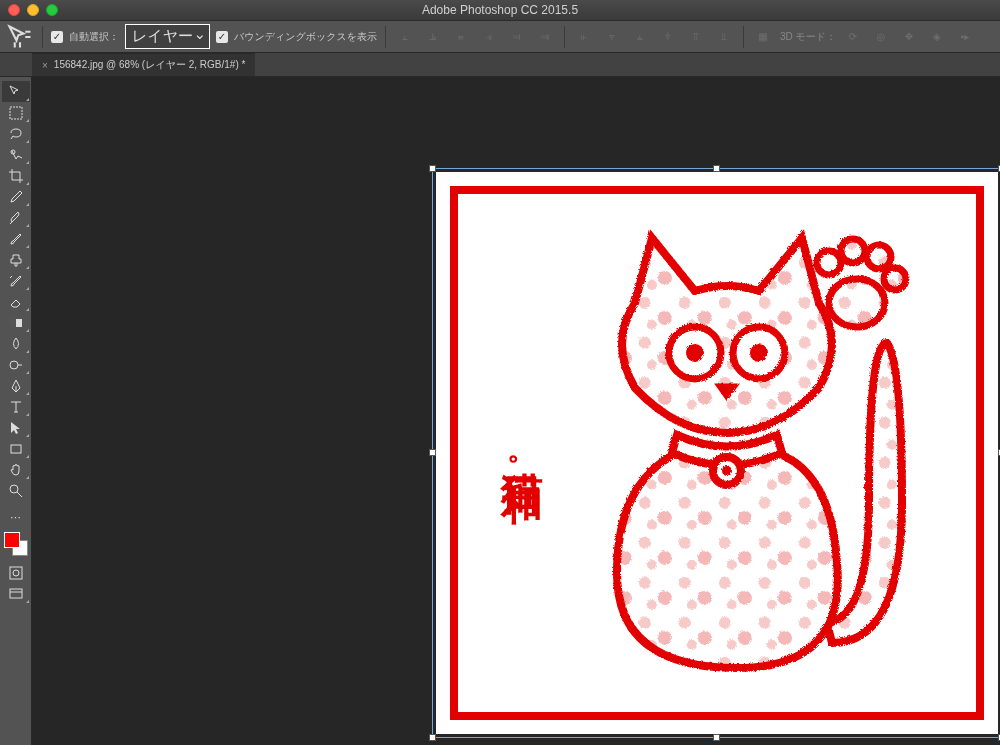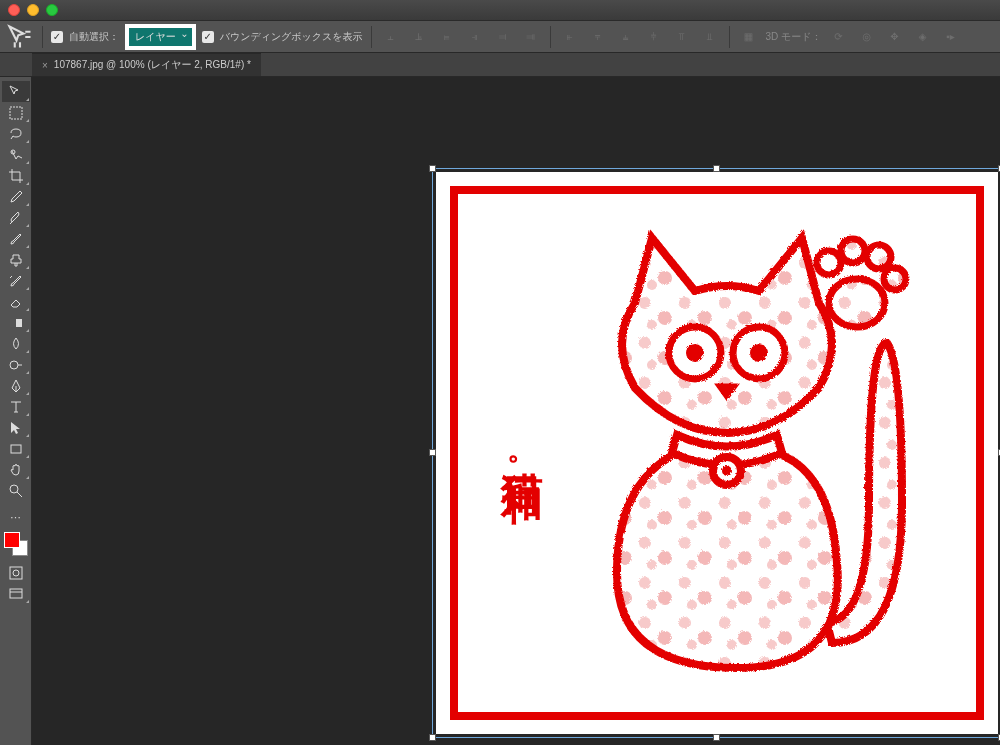--- a/index.html
+++ b/index.html
@@ -47,22 +47,22 @@
     display: flex; align-items: center; justify-content: center;
     color: #ddd;
   }
   .sep { width: 1px; height: 22px; background: #3a3a3a; margin: 0 2px; }
   .chk {
     width: 12px; height: 12px; background: #e8e8e8;
     display: inline-flex; align-items: center; justify-content: center;
     font-size: 10px; color: #333; border-radius: 2px;
   }
   .sel {
-    background: #0f766e; border: 4px solid #ffffff;
-    padding: 2px 16px 2px 6px; font-size: 10px; position: relative;
+    background: #404040; border: 1px solid #ffffff;
+    padding: 2px 16px 2px 6px; font-size: 15px; position: relative;
     color: #ddd;
   }
   .sel::after { content: "⌄"; position: absolute; right: 3px; top: 0; }
   .optbtn {
     width: 22px; height: 22px; display: flex; align-items: center;
     justify-content: center; color: #888;
   }
   .optbtn.dim { opacity: .5; }
   .optlabel { color: #888; }
   
@@ -132,20 +132,21 @@
 </style>
 </head>
 <body>
 
 <div class="titlebar">
   <div class="traffic">
     <div class="tl red"></div>
     <div class="tl yellow"></div>
     <div class="tl green"></div>
   </div>
+  <div class="titlebar-title">Adobe Photoshop CC 2015.5</div>
 </div>
 
 <div class="optbar">
   <div class="tool-hint">
     <svg viewBox="0 0 16 16" fill="none" stroke="#ddd" stroke-width="1.2">
       <path d="M2 2 L10 6 L7 7 L6 10 Z"></path>
         <path d="M11 5 L14 5 M11 8 L14 8 M5 11 L5 14 M8 11 L8 14"></path>
     </svg>
   </div>
   <div class="sep"></div>
@@ -174,21 +175,21 @@
   <div class="optbtn dim">⟳</div>
   <div class="optbtn dim">◎</div>
   <div class="optbtn dim">✥</div>
   <div class="optbtn dim">◈</div>
   <div class="optbtn dim">▪▸</div>
 </div>
 
 <div class="tabbar">
   <div class="tab">
     <span class="tab-close">×</span>
-    <span><span>107867.jpg</span> @ <span>100%</span> (<span>レイヤー 2</span>, <span>RGB/1#</span>) <span>*</span></span>
+    <span><span>156842.jpg</span> @ <span>68%</span> (<span>レイヤー 2</span>, <span>RGB/1#</span>) <span>*</span></span>
   </div>
 </div>
 
 <div class="main">
 
   <div class="tools">
     <div class="tool active">
         <svg viewBox="0 0 16 16" stroke="#ddd" fill="none">
           <path d="M2 2 L10 6 L7 7 L6 10 Z"></path>
         </svg>

